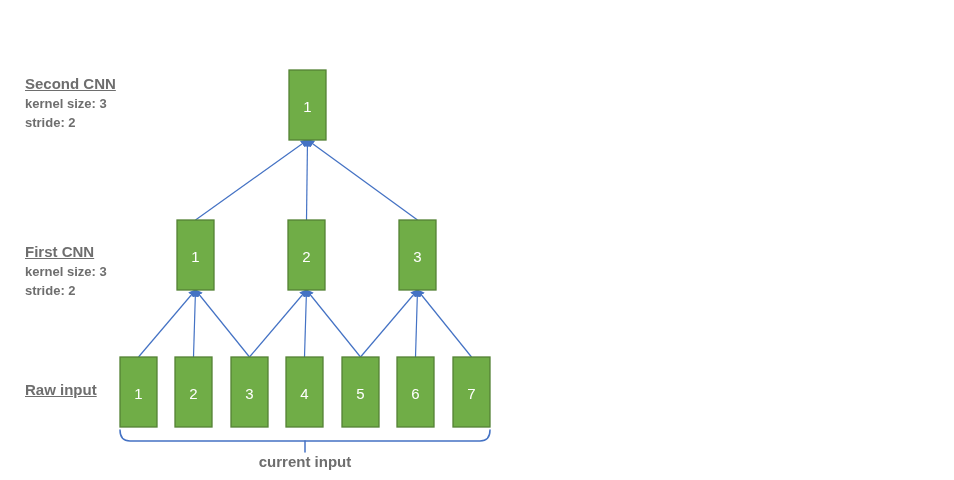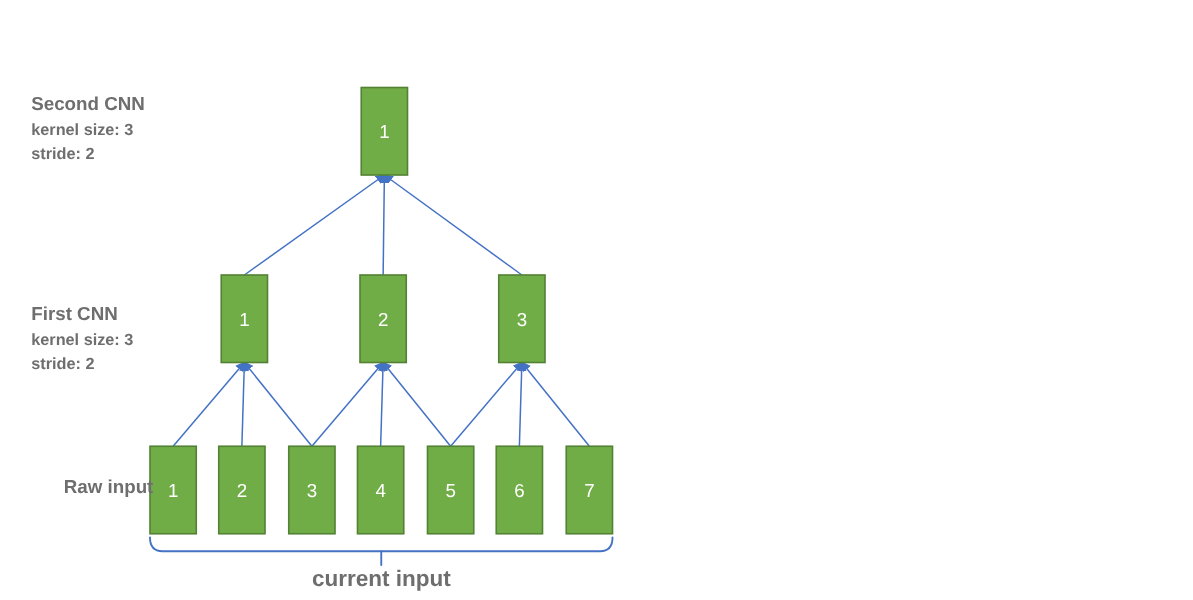--- a/index.html
+++ b/index.html
@@ -19,37 +19,38 @@
   .layer-label {
     position: absolute;
     color: #6e6e6e;
     user-select: none;
   }
   .layer-label .title {
     font-size: 15px;
     font-weight: bold;
     line-height: 20px;
     white-space: nowrap;
+    text-decoration: underline;
   }
   .layer-label .detail {
     font-size: 13px;
     font-weight: bold;
     line-height: 19px;
     white-space: nowrap;
   }
   .label-second { left: 25px; top: 74px; }
   .label-first  { left: 25px; top: 242px; }
-  .label-raw    { left: 25px; top: 380px; margin-left: 26px; }
+  .label-raw    { left: 25px; top: 380px; }
   .brace-label {
     position: absolute;
     left: 120px;
     top: 453px;
     width: 370px;
     text-align: center;
-    font-size: 18px;
+    font-size: 15px;
     font-weight: bold;
     color: #6e6e6e;
     user-select: none;
   }
 </style>
 </head>
 <body>
 
 <div class="canvas">
 

